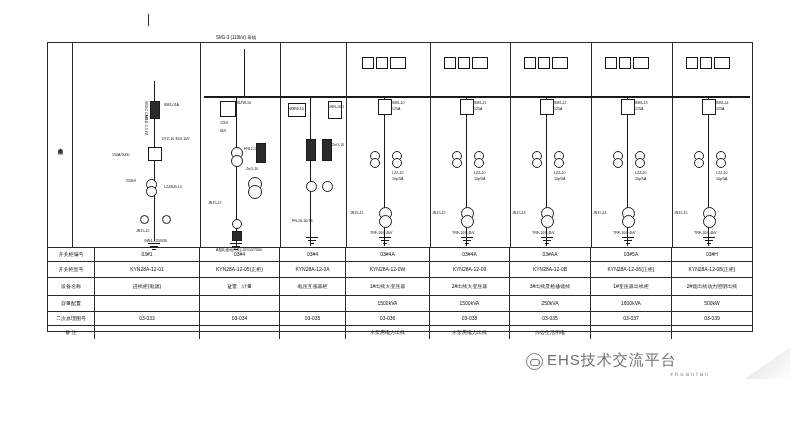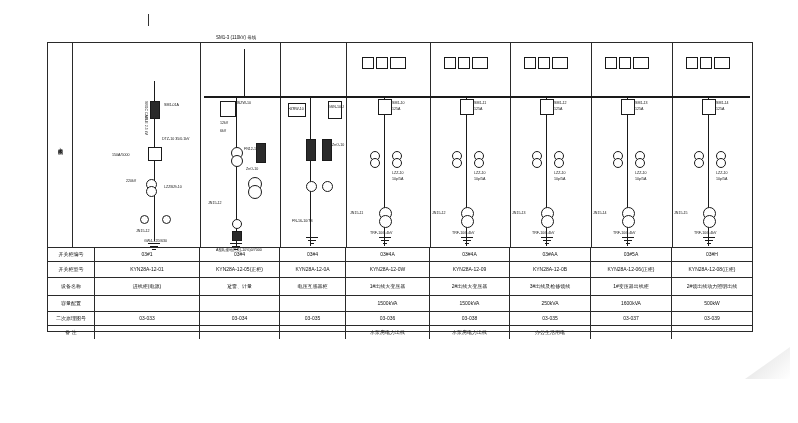--- a/index.html
+++ b/index.html
@@ -347,15 +347,20 @@
       <div class="tcell" style="left:232px;width:66px;"></div>
       <div class="tcell" style="left:298px;width:84px;">水泵房电力出线</div>
       <div class="tcell" style="left:382px;width:80px;">水泵房电力出线</div>
       <div class="tcell" style="left:462px;width:81px;">办公生活用电</div>
       <div class="tcell" style="left:543px;width:81px;"></div>
       <div class="tcell noborder" style="left:624px;width:80px;"></div>
     </div>
 
   </div>
 
+  <div class="wm">
+    <div class="wmlogo"></div>
+    <div class="wmtext">EHS技术交流平台</div>
+    <div class="wmsub">zhuanlan</div>
+  </div>
   <div class="wmcorner"></div>
 
 </div>
 
 </body></html>

